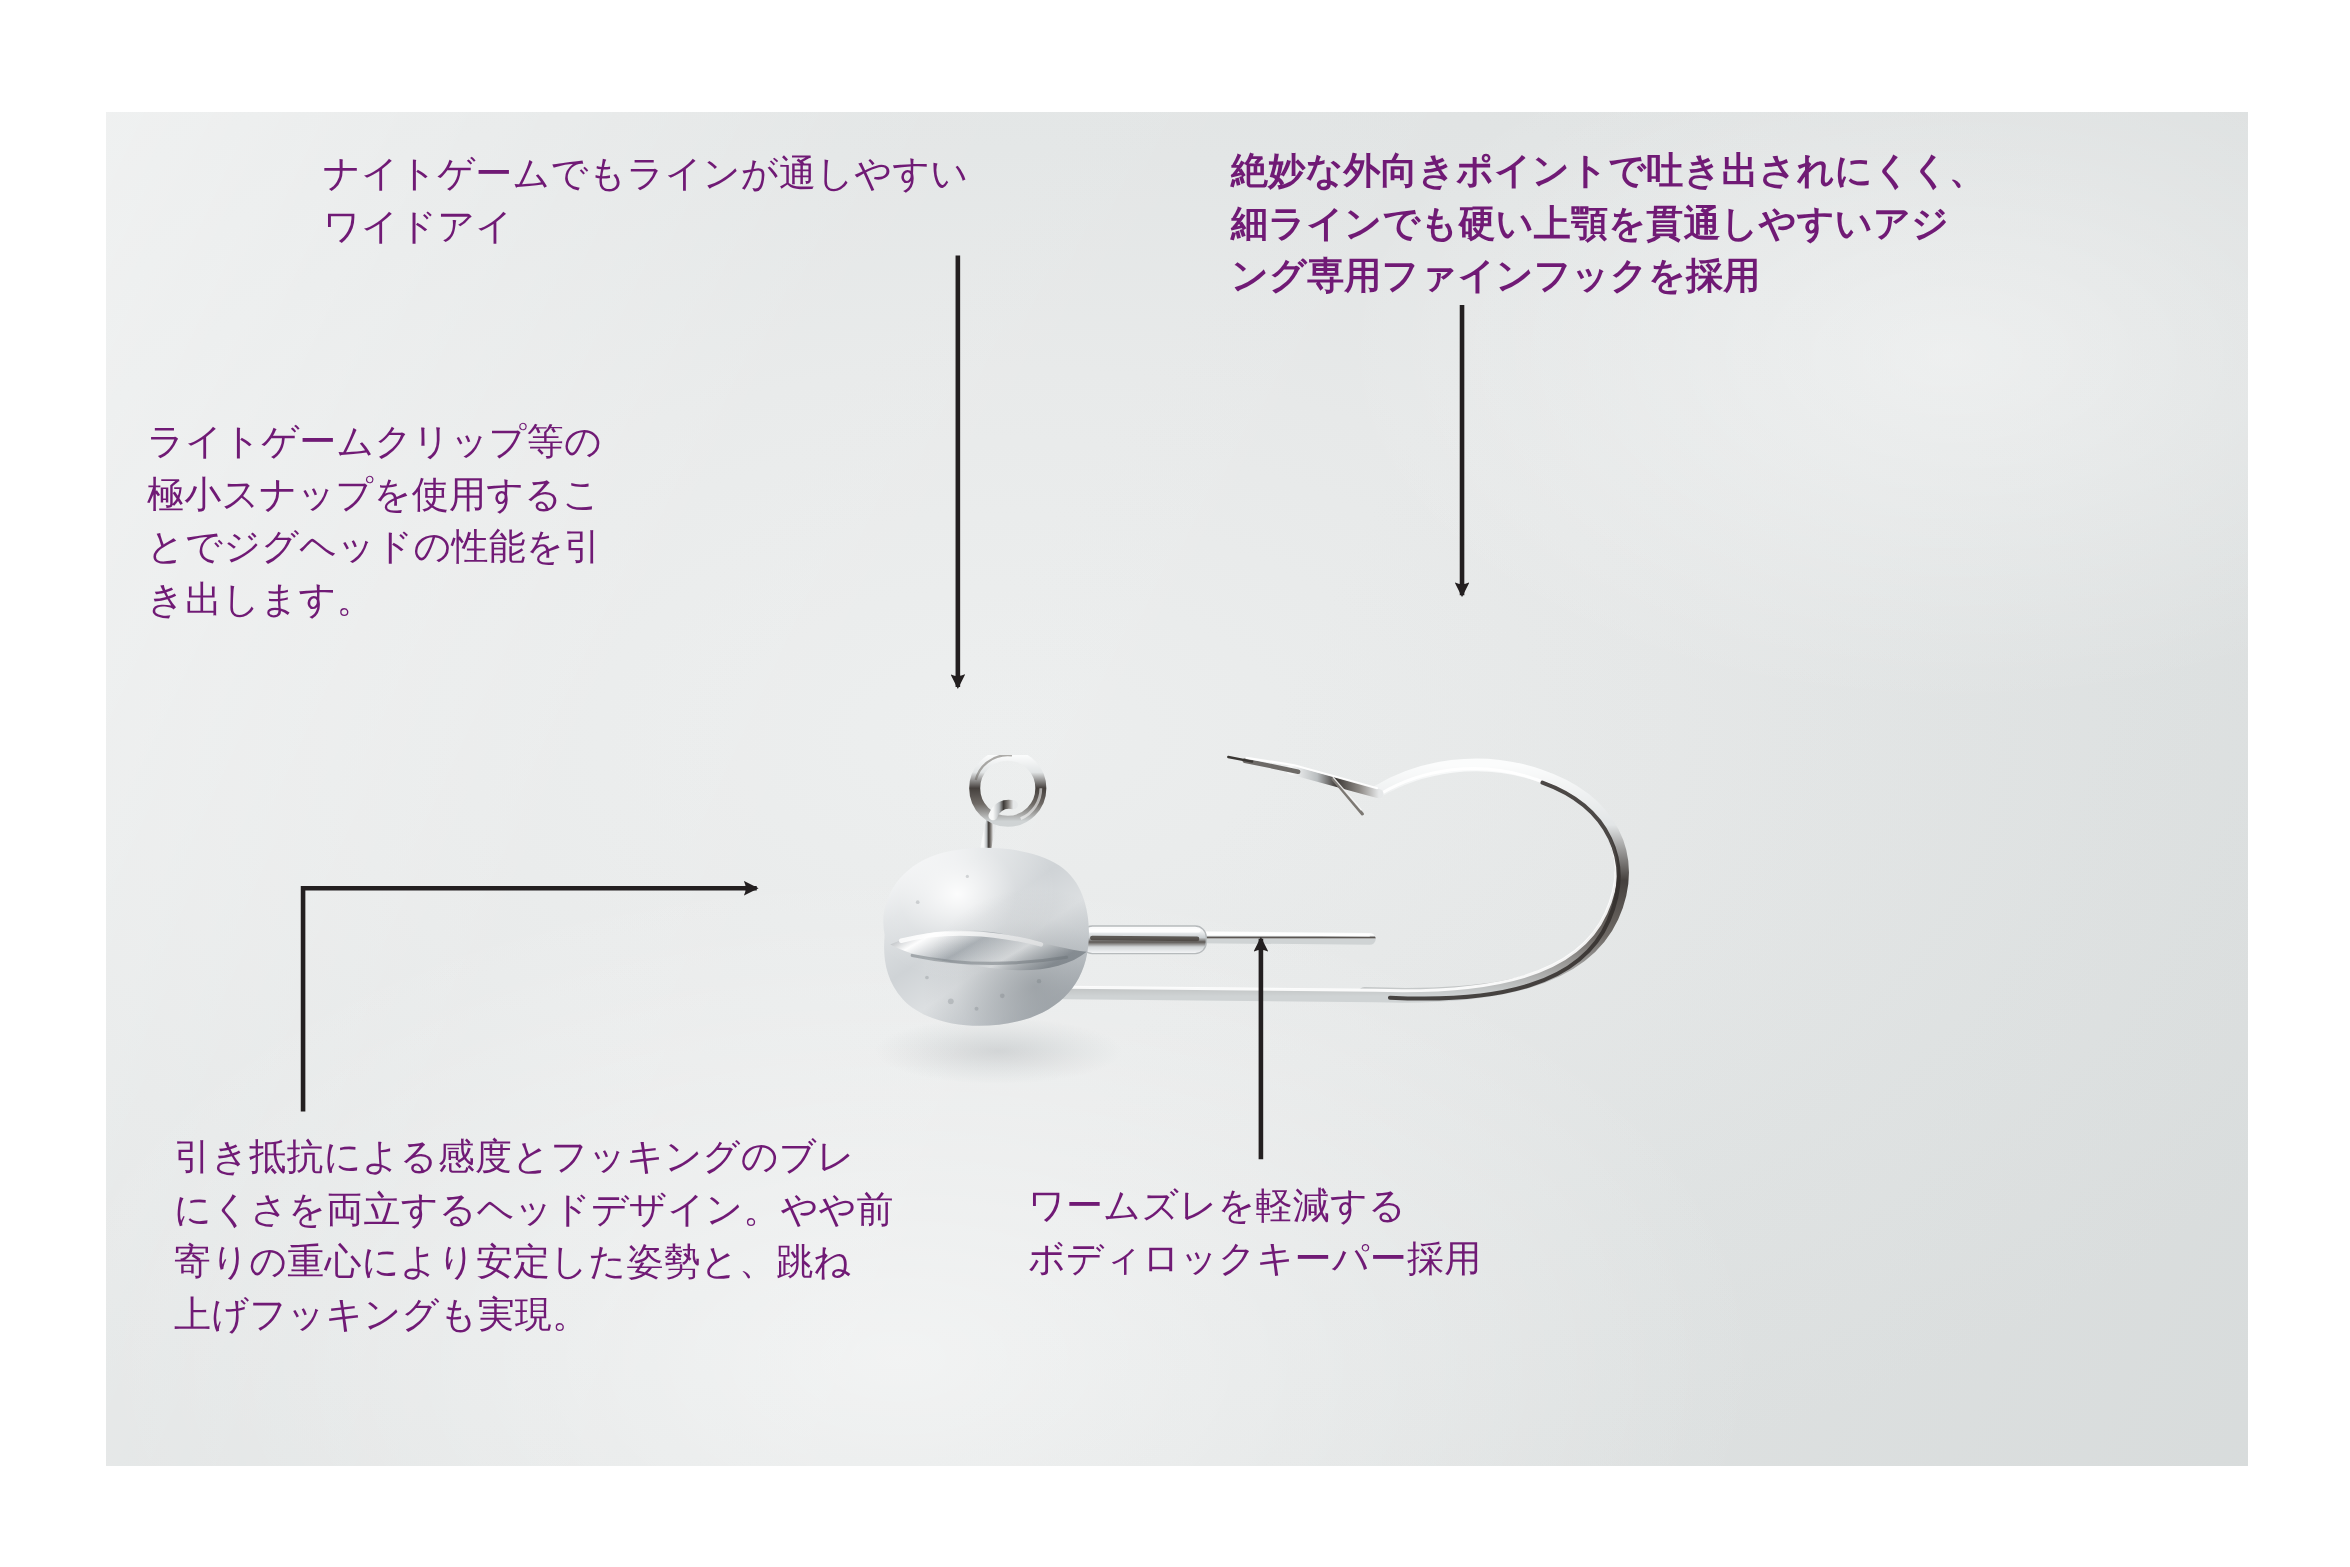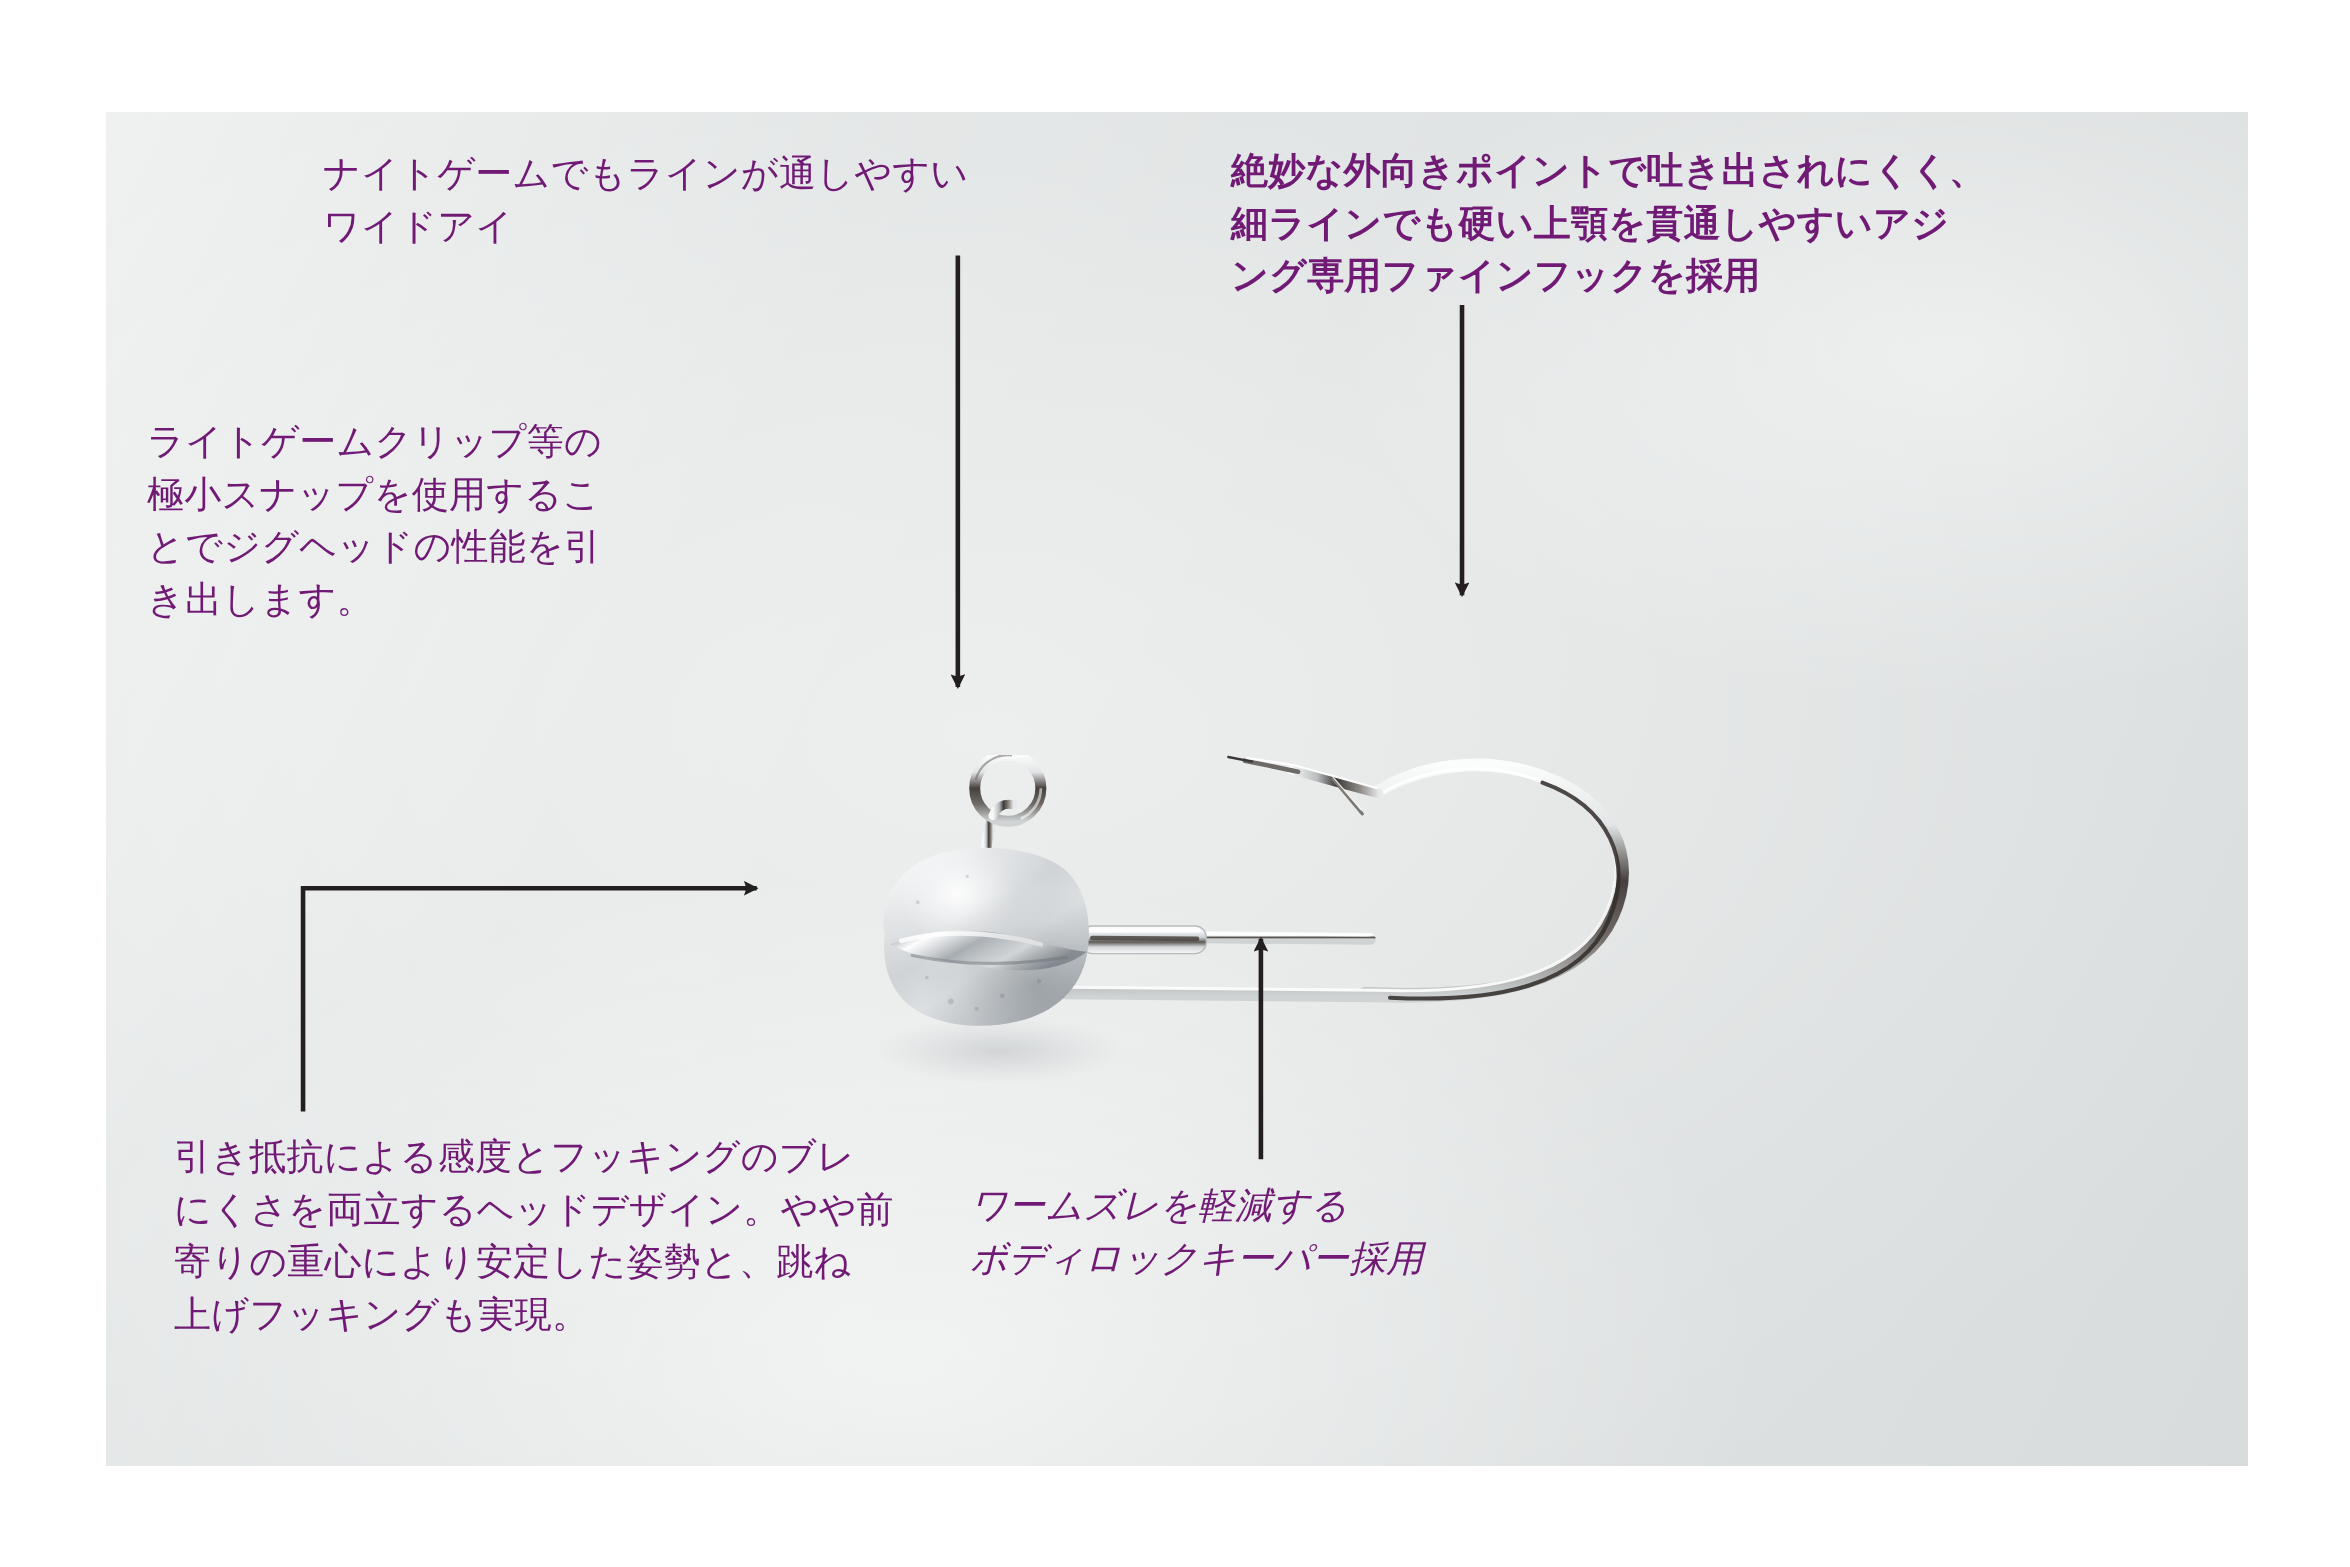--- a/index.html
+++ b/index.html
@@ -59,21 +59,21 @@
     line-height: 1.42;
     letter-spacing: 0.2px;
     white-space: pre-line;
     font-weight: 400;
     z-index: 6;
   }
   #callout-eye      { left: 323px;  top: 148px;  width: 826px; }
   #callout-hook     { left: 1231px; top: 145px;  width: 882px; font-weight: bold; }
   #callout-snap     { left: 147px;  top: 416px;  width: 606px; }
   #callout-head     { left: 152px;  top: 1131px; width: 872px; margin-left: 22px; }
-  #callout-keeper   { left: 970px; top: 1180px; width: 606px; font-style: italic; }
+  #callout-keeper   { left: 1028px; top: 1180px; width: 606px; }
 
   
   #leaders {
     position: absolute;
     left: 0; top: 0;
     width: 2351px;
     height: 1568px;
     z-index: 5;
     pointer-events: none;
   }

